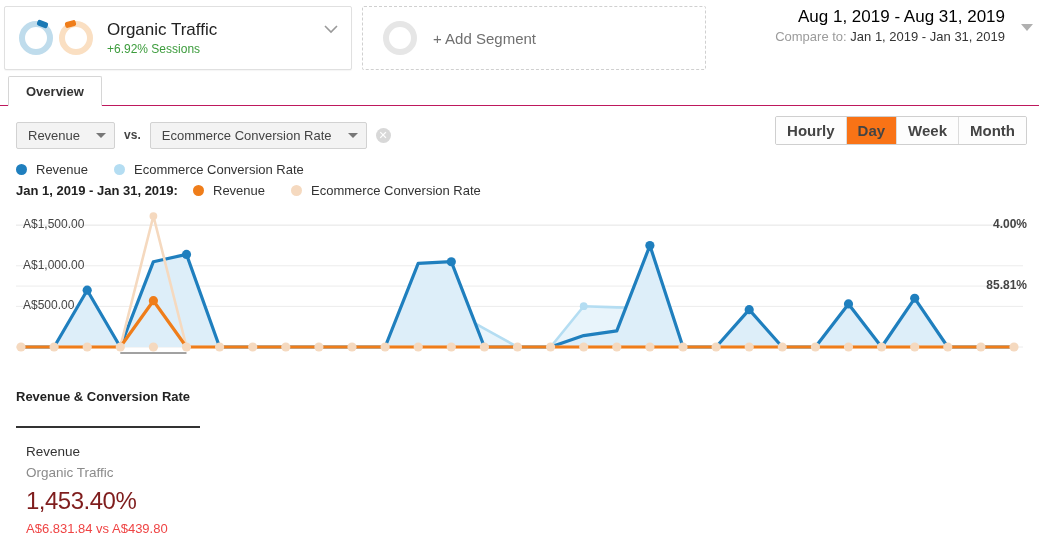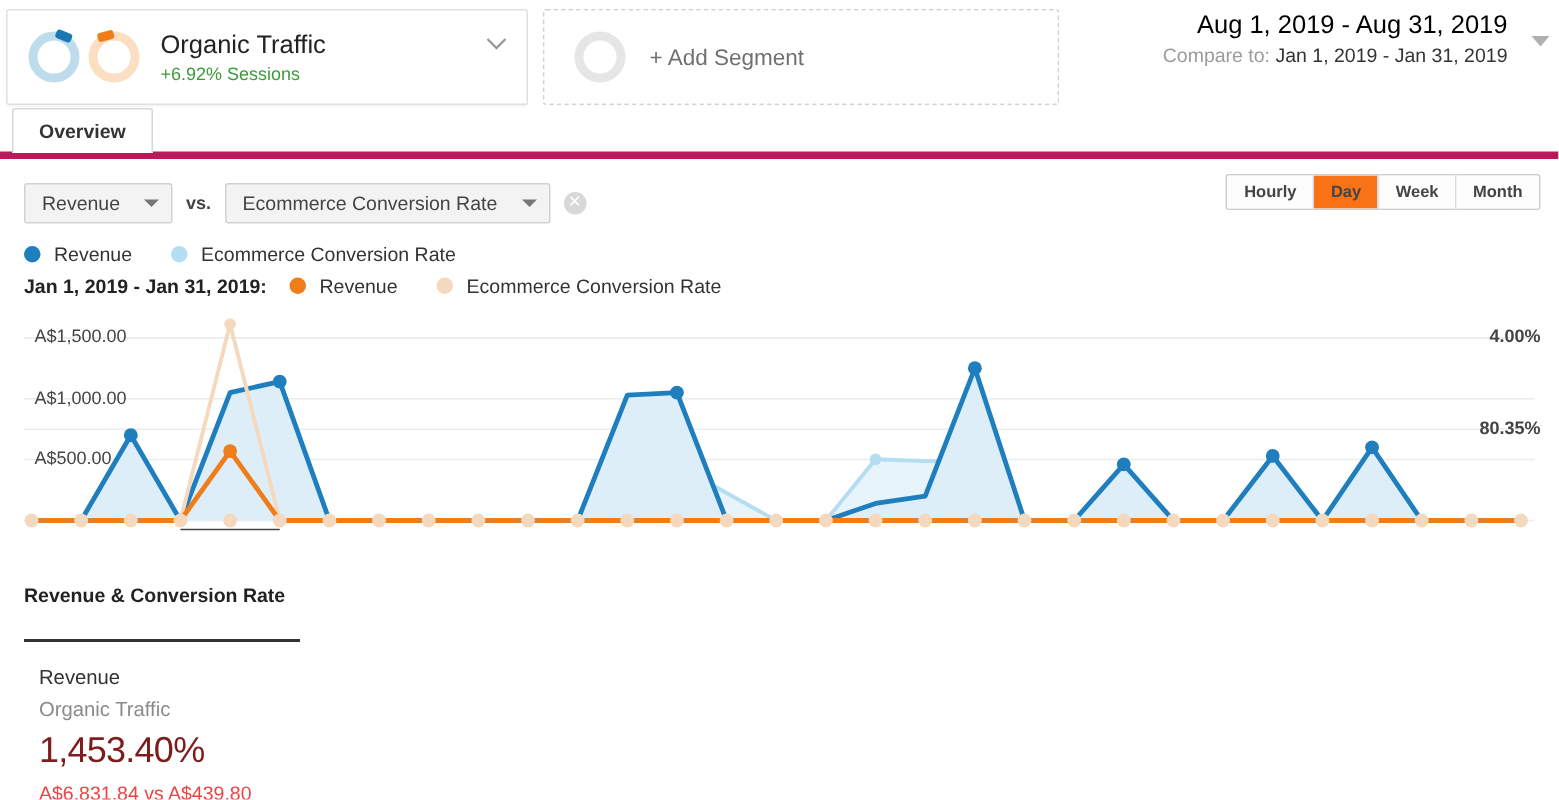--- a/index.html
+++ b/index.html
@@ -53,21 +53,21 @@
   .dr-cmp { font-size:13px; line-height:18px; white-space:nowrap; }
   .dr-cmp .lbl { color:#9b9b9b; }
   .dr-cmp .val { color:#333; }
   .dr-caret {
     position:absolute; right:6px; top:18px;
     width:0;height:0;border-left:6px solid transparent;border-right:6px solid transparent;
     border-top:7px solid #b0b0b0;
   }
 
   
-  .tabstrip { height:30px; border-bottom:5px solid #be185d; position:relative; }
+  .tabstrip { height:30px; border-bottom:1px solid #be185d; position:relative; }
   .tab {
     position:absolute; left:8px; bottom:-1px;
     padding:7px 17px 6px 17px;
     border:1px solid #d6d6d6; border-bottom:1px solid #fff;
     background:#fff; font-weight:bold; font-size:13px; color:#333;
     border-radius:2px 2px 0 0;
   }
 
   
   .metricrow { height:48px; position:relative; padding:10px 0 0 16px; display:flex; align-items:center; }
@@ -79,21 +79,21 @@
   }
   .mselect .cap { margin-right:16px; }
   .mcaret { width:0;height:0;border-left:5px solid transparent;border-right:5px solid transparent;border-top:5px solid #777; }
   .vs { margin:0 9px; font-weight:bold; font-size:12px; color:#444; }
   .clear-x {
     width:15px;height:15px;border-radius:50%;background:#d8d8d8;color:#fff;
     font-size:11px;line-height:15px;text-align:center;margin-left:9px;
   }
   .granularity { position:absolute; right:12px; top:10px; display:flex;
     border:1px solid #cfcfcf; border-radius:2px; overflow:hidden; background:#fff; }
-  .gbtn { padding:5px 11px; font-size:11px; font-weight:bold; color:#444;
+  .gbtn { padding:5px 11px; font-size:15px; font-weight:bold; color:#444;
     border-right:1px solid #dcdcdc; background:#fdfdfd; }
   .gbtn:last-child { border-right:none; }
   .gbtn.active { background:#f97316; }
 
   
   .legend { padding:5px 0 0 16px; font-size:13px; }
   .lrow { display:flex; align-items:center; height:21px; }
   .lrange { font-weight:bold; color:#222; width:177px; }
   .ldot { width:11px;height:11px;border-radius:50%; margin-right:9px; }
   .lname { color:#333; }
@@ -259,21 +259,21 @@
       <circle cx="980.9000000000001" cy="142" r="4.6" fill="#f5d9bf"></circle>
       <circle cx="1014" cy="142" r="4.6" fill="#f5d9bf"></circle>
       <line x1="120.30000000000001" y1="148" x2="186.5" y2="148" stroke="#444" stroke-width="1"></line>
     </svg>
   <div id="ylabels-left">
       <div class="ylab left" style="top: 93.3939px;">A$500.00</div>
       <div class="ylab left" style="top: 52.7879px;">A$1,000.00</div>
       <div class="ylab left" style="top: 12.1818px;">A$1,500.00</div>
     </div>
   <div id="ylabels-right">
-      <div class="ylab right" style="top: 73.0909px;">80.35%</div>
+      <div class="ylab right" style="top: 73.0909px;">85.81%</div>
       <div class="ylab right" style="top: 12.1818px;">4.00%</div>
     </div>
   <div id="xlabels"></div>
 
 </div>
 
 <div class="section">
   <div class="sec-title">Revenue &amp; Conversion Rate</div>
   <div class="kpi">
     <div class="kpi-metric">Revenue</div>

